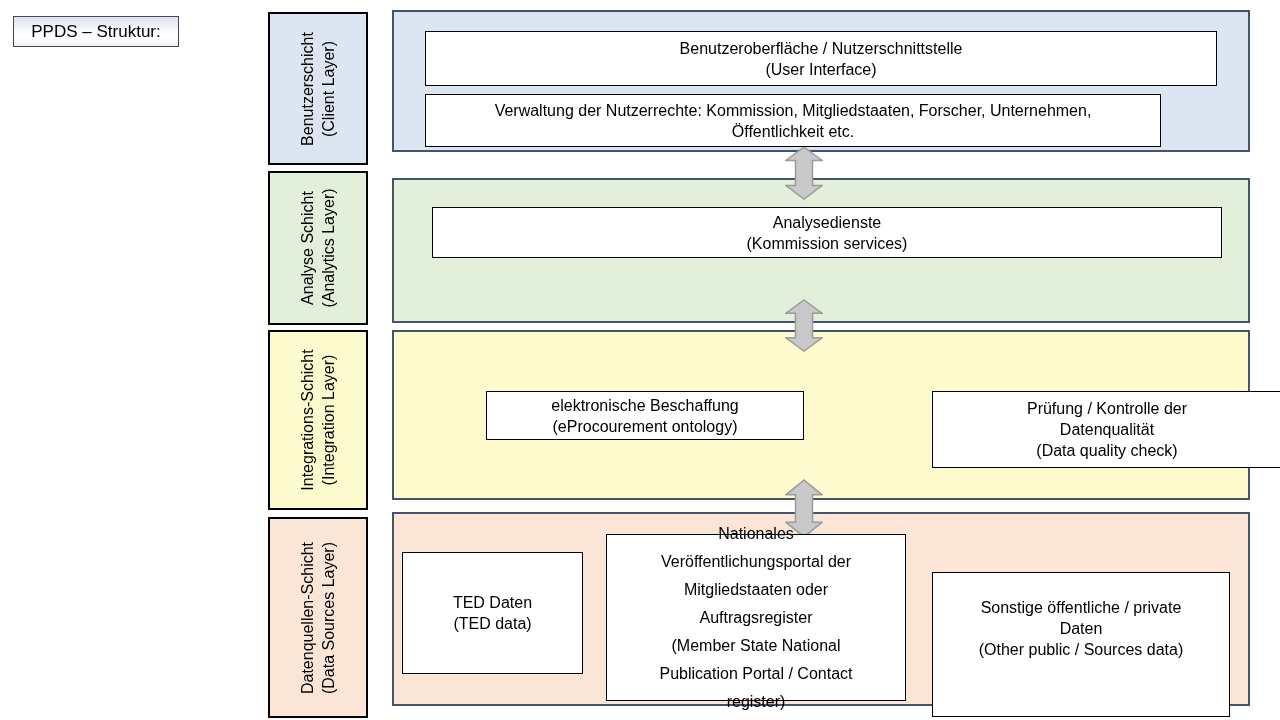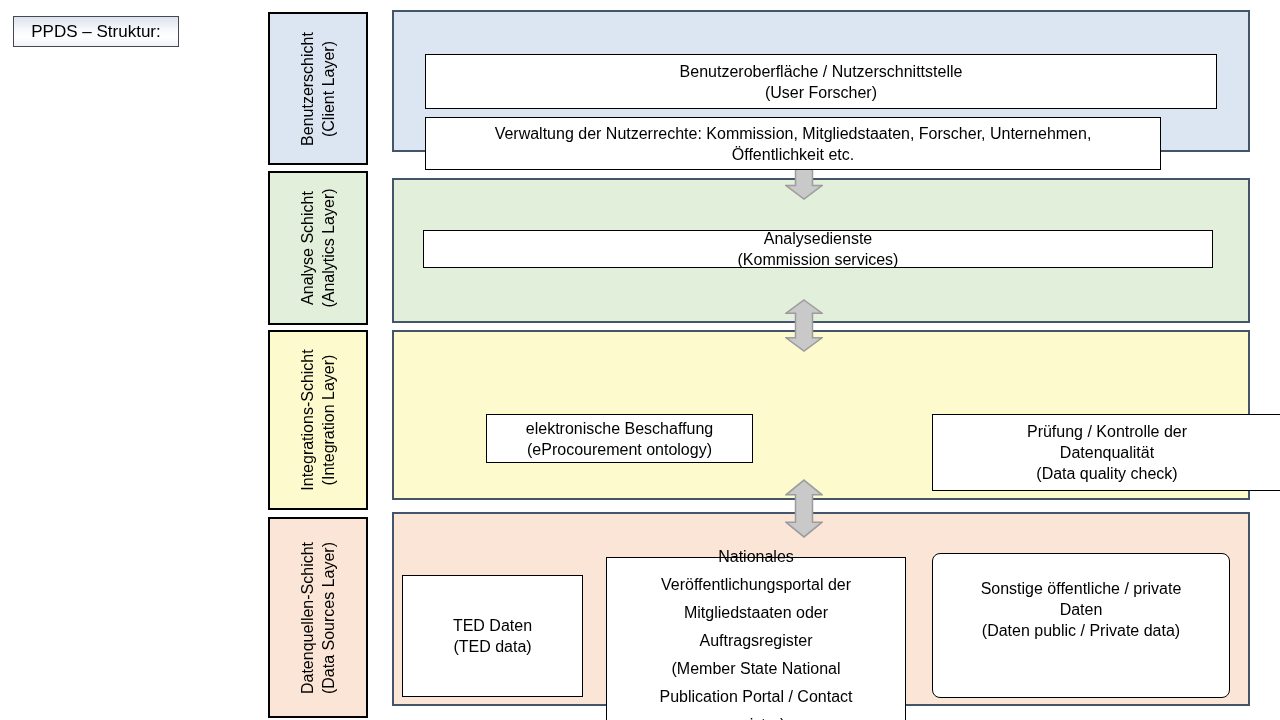--- a/index.html
+++ b/index.html
@@ -51,21 +51,20 @@
   .wbox {
     position: absolute;
     background: #ffffff;
     border: 1.5px solid #000000;
     display: flex; flex-direction: column;
     justify-content: center; align-items: center;
     text-align: center;
     font-size: 16px;
     line-height: 21px;
     z-index: 3;
-    margin-top: 23px;
   }
   .wbox.top-align { justify-content: flex-start; padding-top: 24px; }
   .arrow {
     position: absolute;
     left: 785px; width: 38px;
     z-index: 2;
   }
 </style>
 </head>
 <body>
@@ -111,33 +110,33 @@
   </svg>
   <svg class="arrow" style="top:299px; height:53px;" viewBox="0 0 38 56" preserveAspectRatio="none">
     <polygon points="19,1 37,15 27.5,15 27.5,41 37,41 19,55 1,41 10.5,41 10.5,15 1,15" fill="#c9c9c9" stroke="#9c9c9c" stroke-width="1.5"></polygon>
   </svg>
   <svg class="arrow" style="top:479px; height:59px;" viewBox="0 0 38 56" preserveAspectRatio="none">
     <polygon points="19,1 37,15 27.5,15 27.5,41 37,41 19,55 1,41 10.5,41 10.5,15 1,15" fill="#c9c9c9" stroke="#9c9c9c" stroke-width="1.5"></polygon>
   </svg>
 
   <div class="wbox" style="left:425px; top:31px; width:792px; height:55px;">
     <div>Benutzeroberfläche / Nutzerschnittstelle</div>
-    <div>(User Forscher)</div>
+    <div>(User Interface)</div>
   </div>
   <div class="wbox" style="left:425px; top:94px; width:736px; height:53px;">
     <div>Verwaltung der Nutzerrechte: Kommission, Mitgliedstaaten, Forscher, Unternehmen,</div>
     <div>Öffentlichkeit etc.</div>
   </div>
 
-  <div class="wbox" style="left:423px; top:207px; width:790px; height:38px;">
+  <div class="wbox" style="left:432px; top:207px; width:790px; height:51px;">
     <div>Analysedienste</div>
     <div>(Kommission services)</div>
   </div>
 
-  <div class="wbox" style="left:486px; top:391px; width:267px; height:49px;">
+  <div class="wbox" style="left:486px; top:391px; width:318px; height:49px;">
     <div>elektronische Beschaffung</div>
     <div>(eProcourement ontology)</div>
   </div>
   <div class="wbox" style="left:932px; top:391px; width:350px; height:77px;">
     <div>Prüfung / Kontrolle der</div>
     <div>Datenqualität</div>
     <div>(Data quality check)</div>
   </div>
 
   <div class="wbox" style="left:402px; top:552px; width:181px; height:122px;">
@@ -146,19 +145,19 @@
   </div>
   <div class="wbox" style="left:606px; top:534px; width:300px; height:167px;gap:7px;">
     <div>Nationales</div>
     <div>Veröffentlichungsportal der</div>
     <div>Mitgliedstaaten oder</div>
     <div>Auftragsregister</div>
     <div>(Member State National</div>
     <div>Publication Portal / Contact</div>
     <div>register)</div>
   </div>
-  <div class="wbox top-align" style="left:932px; top:530px; width:298px; height:145px;border-radius:8px;">
+  <div class="wbox top-align" style="left:932px; top:572px; width:298px; height:145px;">
     <div>Sonstige öffentliche / private</div>
     <div>Daten</div>
-    <div>(Daten public / Private data)</div>
+    <div>(Other public / Sources data)</div>
   </div>
 
 </div>
 
 </body></html>

